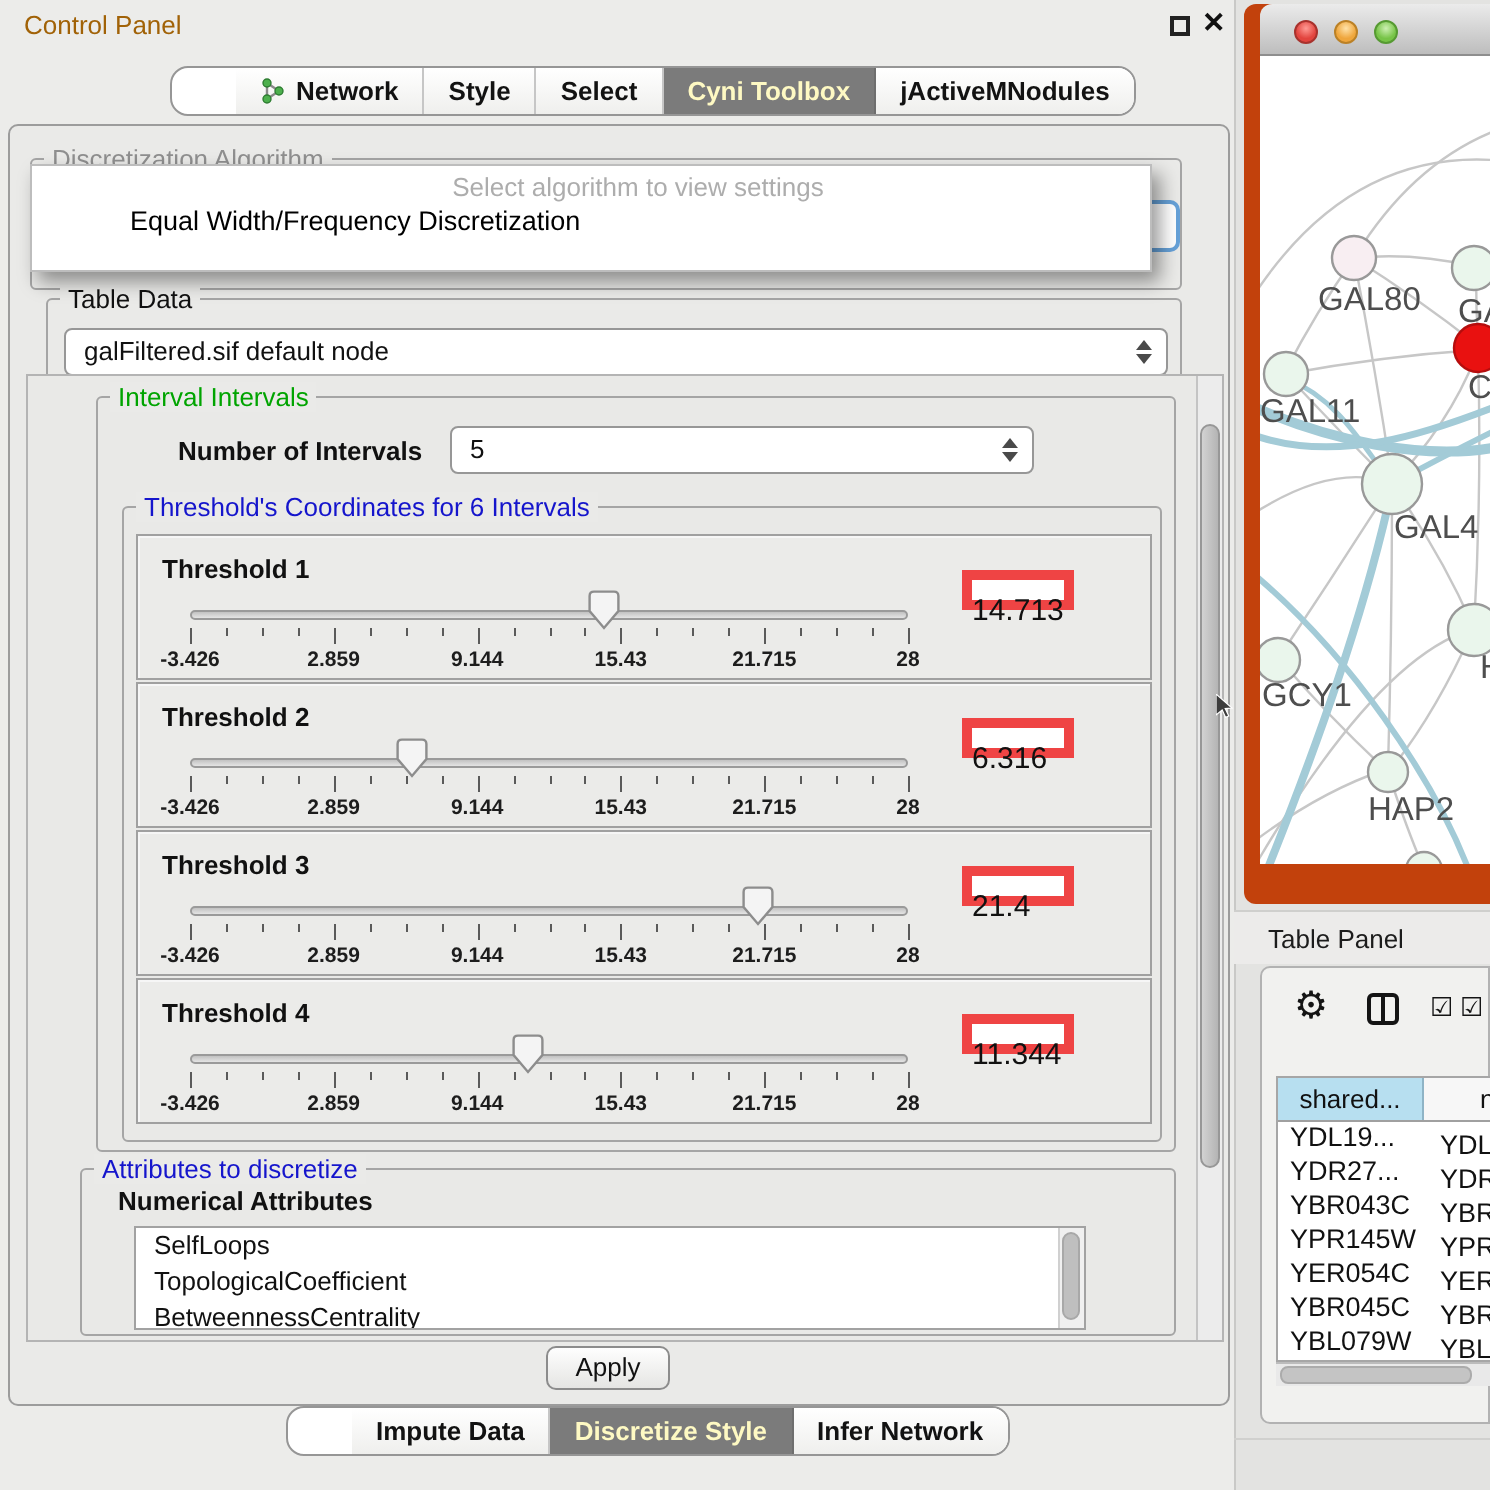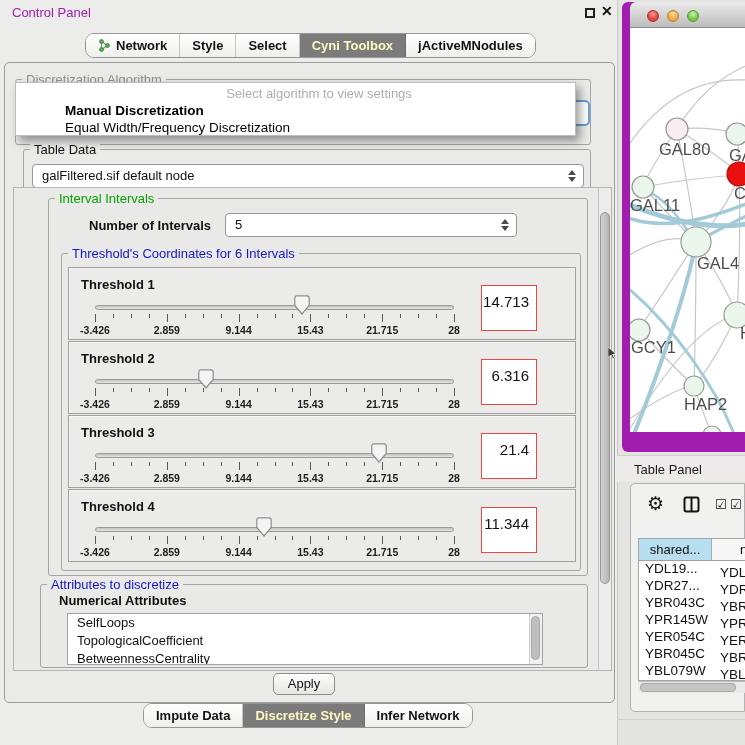--- a/index.html
+++ b/index.html
@@ -3,25 +3,25 @@
 <meta charset="utf-8">
 <style>
   html,body{margin:0;padding:0;background:#dcdcda;}
   #stage{position:relative;width:745px;height:745px;overflow:hidden;background:#e3e3e1;
          font-family:"Liberation Sans",sans-serif;color:#111;font-size:13px;}
   .abs{position:absolute;}
   .bold{font-weight:bold;}
 
   
   #cp{left:0;top:0;width:617px;height:745px;background:#ececea;border-right:1px solid #c9c9c7;}
-  #cp-title{left:12px;top:5px;font-size:13px;color:#a21caf;}
+  #cp-title{left:12px;top:5px;font-size:13px;color:#a16207;}
   #float-btn{left:585px;top:8px;width:10px;height:10px;border:2px solid #222;box-sizing:border-box;background:transparent;}
   #close-btn{left:601px;top:3px;font-size:14px;font-weight:bold;color:#111;}
 
-  .tabstrip{display:flex;height:23px;border:1px solid #969696;border-radius:9px;overflow:hidden;background:#fff;}
+  .tabstrip{display:flex;height:23px;border:1px solid #969696;border-radius:9px;overflow:hidden;background:#fff;padding-left:32px;}
   .tab{display:flex;align-items:center;justify-content:center;gap:5px;padding:0 12px;font-size:13px;
        font-weight:bold;color:#121212;background:linear-gradient(#ffffff,#efefed);border-right:1px solid #c6c6c6;white-space:nowrap;}
   .tab:last-child{border-right:none;}
   .tab.sel{background:#7b7b7b;color:#fef9c3;border-right-color:#6e6e6e;}
   #top-tabs{left:85px;top:33px;}
   #bottom-tabs{left:143px;top:703px;}
 
   #panel{left:4px;top:62px;width:609px;height:639px;background:#eaeae8;border:1px solid #9c9c9c;border-radius:5px;}
 
   .group{border:1px solid #a5a5a5;border-radius:3px;box-sizing:border-box;}
@@ -61,36 +61,36 @@
             box-shadow:inset 1px 1px 0 #f6f6f6;box-sizing:border-box;}
   .th-label{position:absolute;left:12px;top:9px;font-size:13px;font-weight:bold;}
   .th-track{position:absolute;left:26px;top:37px;width:359px;height:5px;border:1px solid #9a9a9a;border-radius:3px;
             background:linear-gradient(#c2c2c2,#e4e4e4);box-sizing:border-box;}
   .th-thumb{position:absolute;top:27px;width:16px;height:20px;}
   .th-ticks{position:absolute;left:26px;top:46px;width:359px;height:9px;}
   .tick{position:absolute;top:0;width:1px;height:4px;background:#5a5a5a;}
   .tick.major{height:8px;}
   .th-ticklabels{position:absolute;left:26px;top:56px;width:359px;height:12px;font-size:10.5px;font-weight:bold;color:#1d1d1d;}
   .th-ticklabels span{position:absolute;transform:translateX(-50%);white-space:nowrap;}
-  .th-value{position:absolute;left:412px;top:17px;width:56px;height:46px;background:#fff;border:1px solid #ef4444;
-            font-size:15px;line-height:32px;text-align:right;padding-right:7px;box-sizing:border-box;}
+  .th-value{position:absolute;left:412px;top:17px;width:56px;height:20px;background:#fff;border:5px solid #ef4444;
+            font-size:15px;line-height:32px;text-align:right;padding-right:23px;box-sizing:border-box;}
 
   #attr-group{position:absolute;left:26px;top:396px;width:548px;height:84px;}
   #attr-label{left:18px;top:8px;}
   #attr-list{position:absolute;left:26px;top:28px;width:476px;height:52px;background:#fff;border:1px solid #a2a2a2;
              box-sizing:border-box;overflow:hidden;}
   .attr-item{padding-left:9px;height:18px;line-height:18px;font-size:13px;white-space:nowrap;}
   #attr-scroll{position:absolute;right:0;top:0;width:13px;height:100%;background:#f0f0f0;border-left:1px solid #d0d0d0;box-sizing:border-box;}
   #attr-thumb{position:absolute;left:1px;top:2px;width:9px;height:44px;border-radius:5px;background:#bfbfbf;border:1px solid #a8a8a8;box-sizing:border-box;}
 
   #apply-btn{left:268px;top:610px;width:62px;height:22px;border:1px solid #8c8c8c;border-radius:5px;
              background:linear-gradient(#fefefe,#e5e5e3);font-size:13px;line-height:20px;text-align:center;box-sizing:border-box;}
 
   
-  #netwin{left:622px;top:2px;width:123px;height:450px;background:#a21caf;border-radius:6px 0 0 6px;}
+  #netwin{left:622px;top:2px;width:123px;height:450px;background:#c2410c;border-radius:6px 0 0 6px;}
   #net-titlebar{position:absolute;left:8px;top:0;width:115px;height:26px;border-radius:6px 0 0 0;
                 background:linear-gradient(#ebebeb,#bdbdbd);border-bottom:1px solid #8e8e8e;box-sizing:border-box;}
   .tl{position:absolute;top:8px;width:12px;height:12px;border-radius:50%;box-sizing:border-box;}
   #tl-close{left:17px;background:radial-gradient(circle at 50% 32%,#ff9a94,#e2443e 60%);border:1px solid #a8322d;}
   #tl-min{left:37px;background:radial-gradient(circle at 50% 32%,#ffe2a8,#efa63c 60%);border:1px solid #bb8126;}
   #tl-zoom{left:57px;background:radial-gradient(circle at 50% 32%,#cdf0b2,#77c447 60%);border:1px solid #569a32;}
   #net-canvas{position:absolute;left:8px;top:26px;width:115px;height:404px;background:#fff;overflow:hidden;}
 
   
   #tp-titlebar{left:617px;top:455px;width:128px;height:26px;background:#ecebea;border-top:1px solid #cfcfcd;}
@@ -361,21 +361,20 @@
         <div class="vscroll abs">
             <div class="vthumb"></div>
           </div>
       </div>
 
       <div id="apply-btn" class="abs">Apply</div>
 
       <div id="algo-popup" class="abs">
         <div class="prompt">Select algorithm to view settings</div>
         <div id="popup-items">
-            <div class="pitem bold">Manual Discretization</div>
             <div class="pitem">Equal Width/Frequency Discretization</div>
           </div>
       </div>
 
     </div>
 
     <div id="bottom-tabs" class="tabstrip abs">
         <div class="tab">
           <span>Impute Data</span>
         </div>

